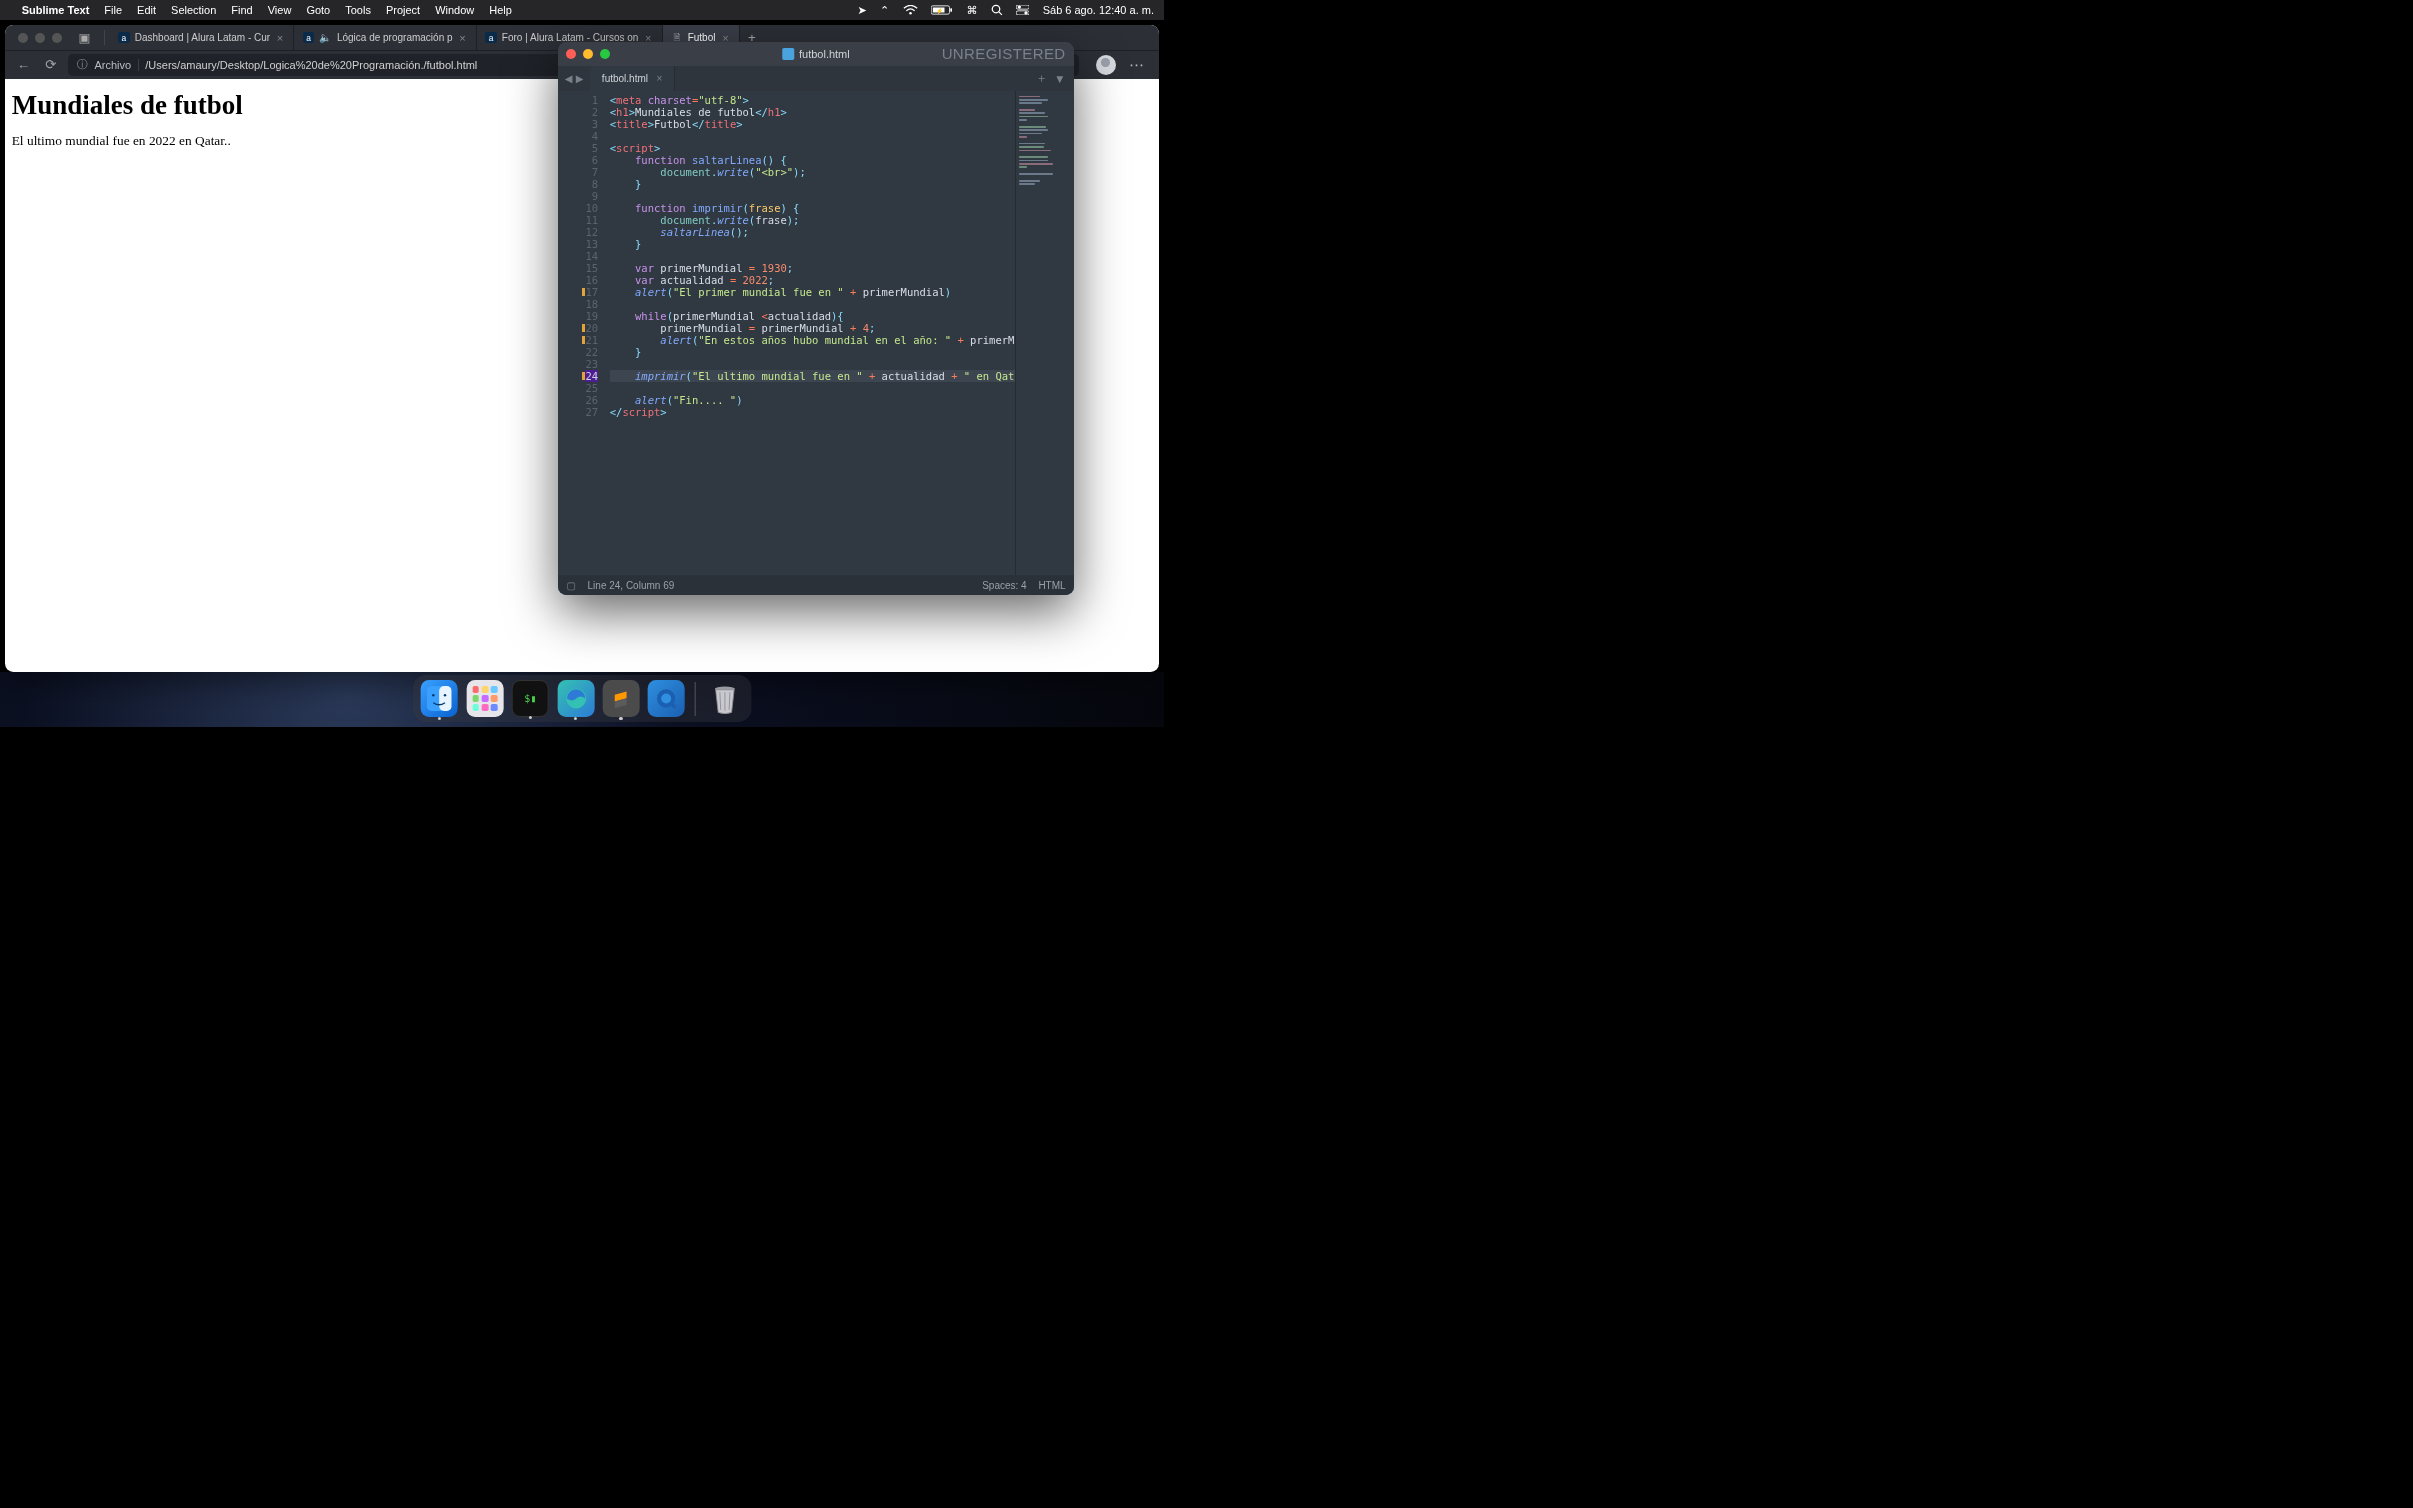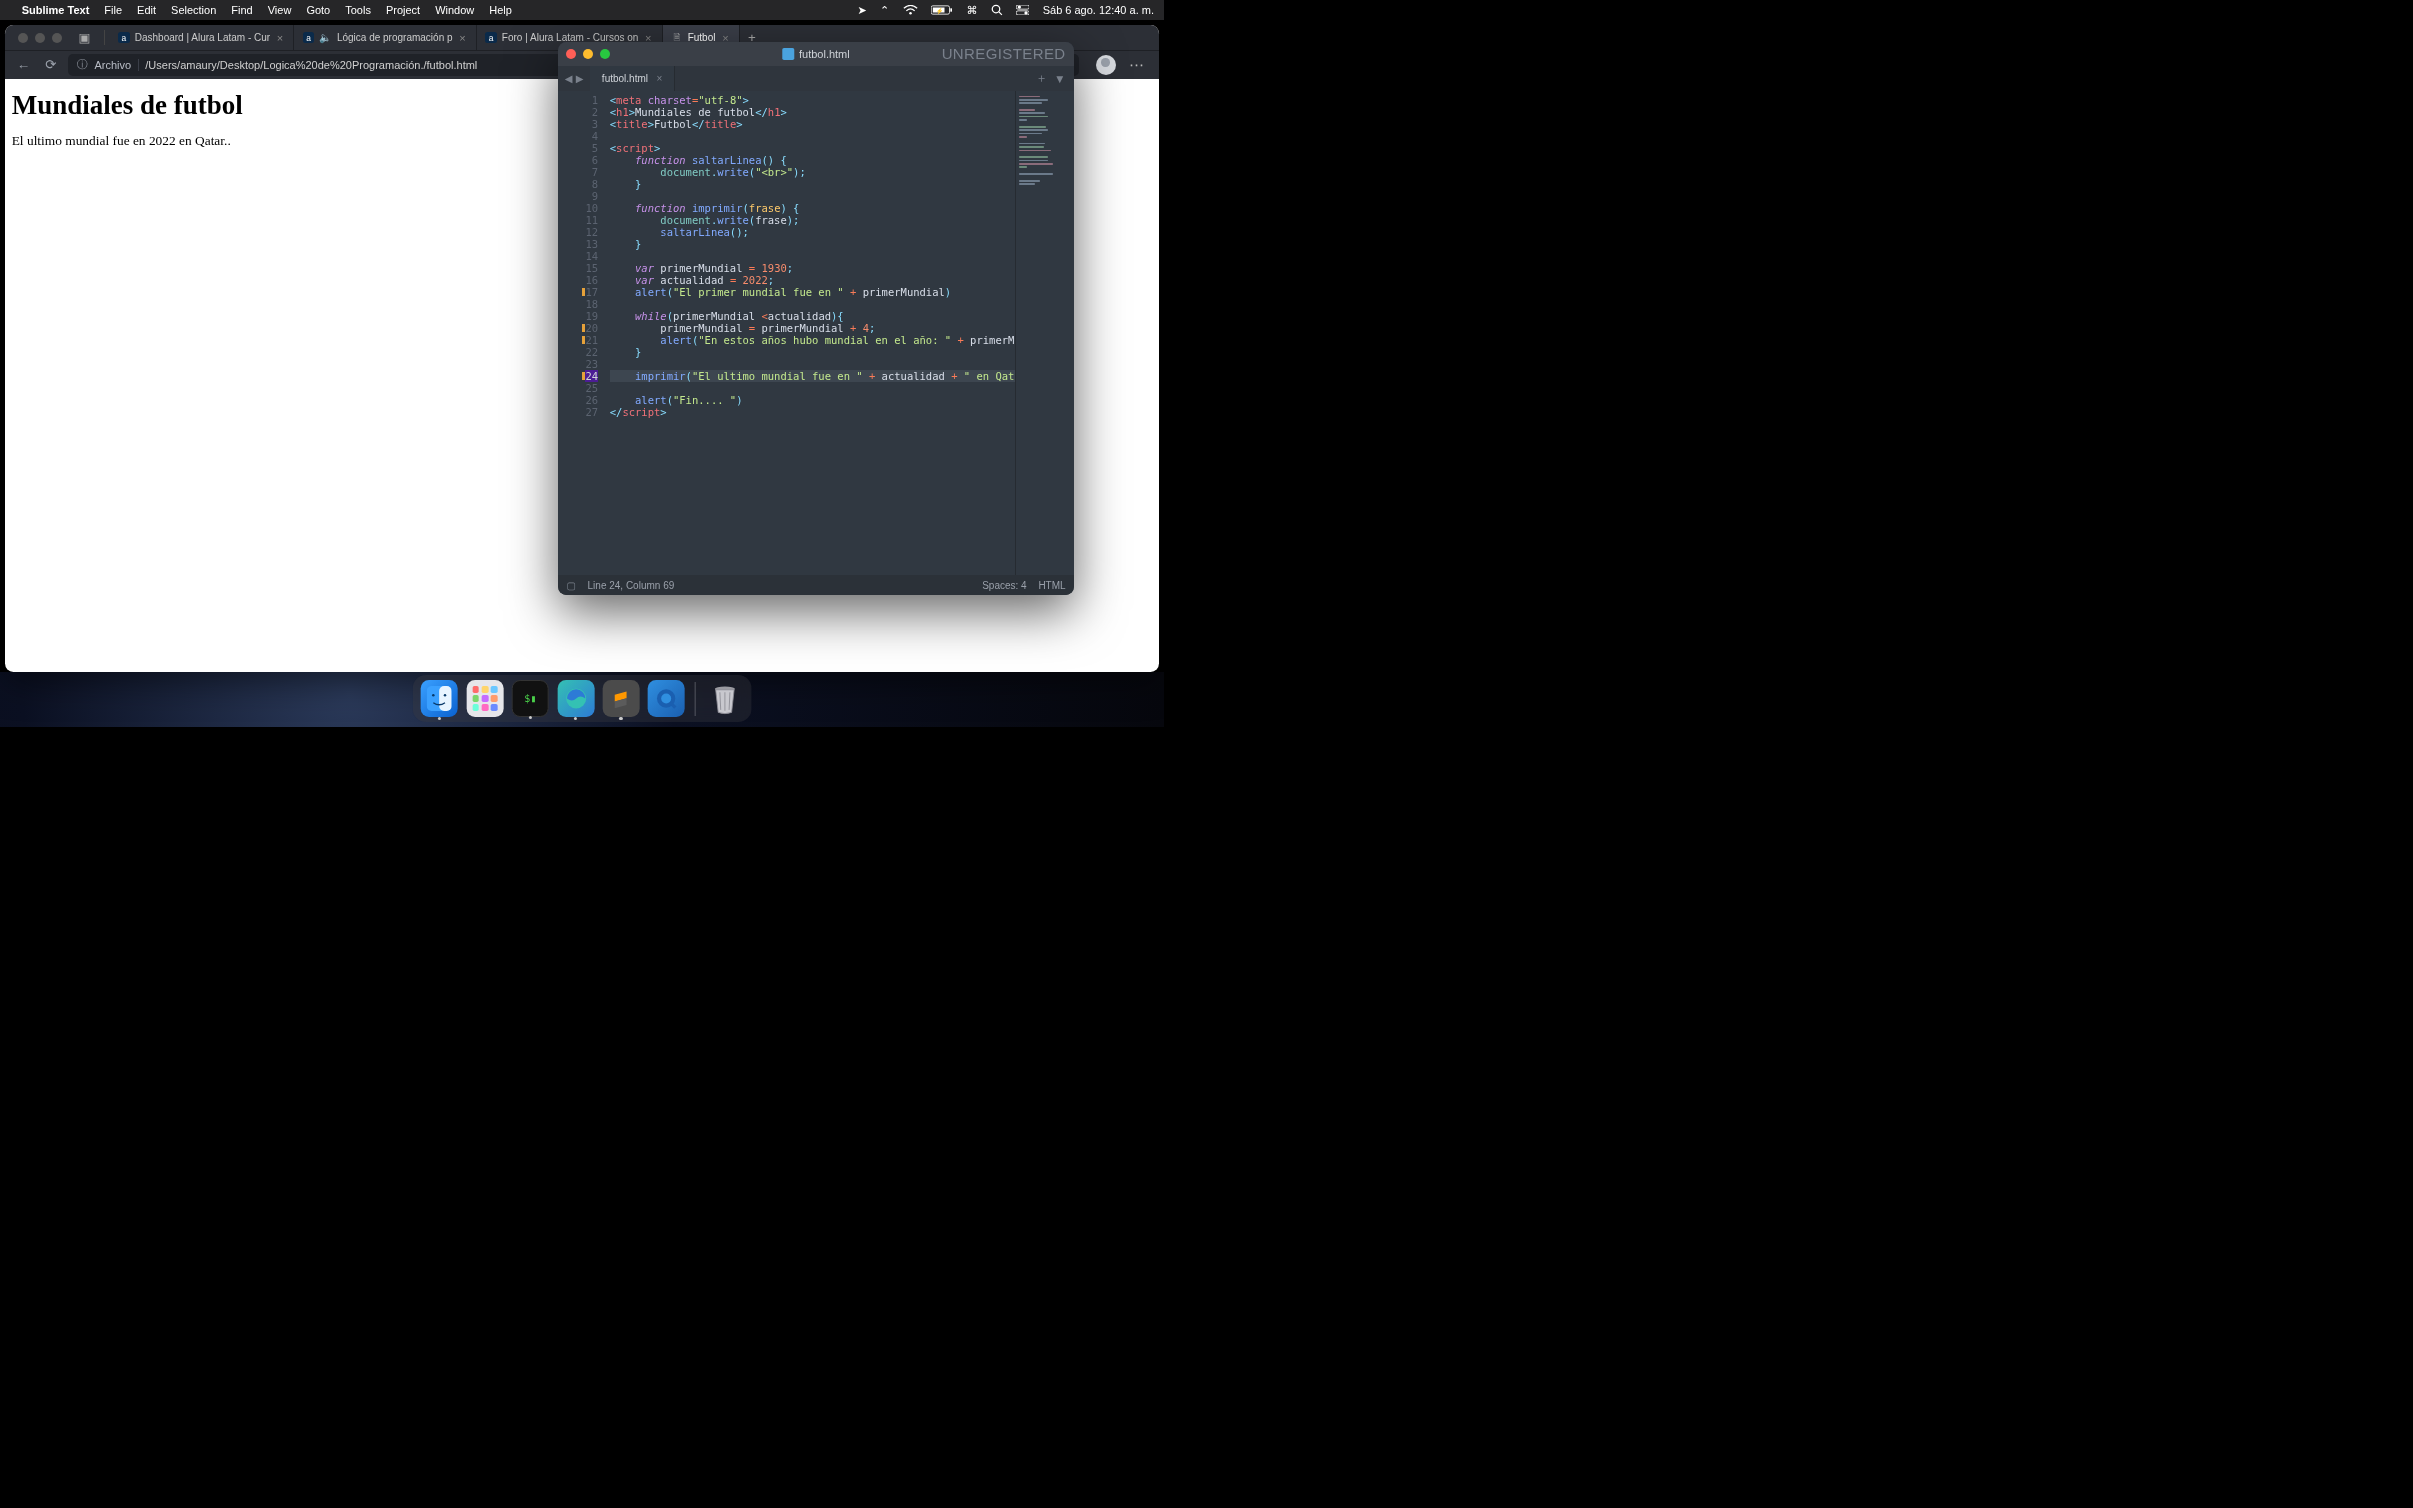--- a/index.html
+++ b/index.html
@@ -137,21 +137,21 @@
 }
 .st-gutter .ln { height:12px; }
 .st-gutter .ln.hl { background:#4c1d95; color:#cfd3d8;text-align:right; }
 .st-gutter .mark { position:relative;margin-left:24px; }
 .st-gutter .mark::before{content:"";position:absolute;left:-3.4px;top:1.7px;width:2.5px;height:8.4px;background:#e5a13a;}
 .st-code { flex:1; padding:3.4px 0 3.4px 5px; color:#cfd3d8; position:relative; overflow:hidden;}
 .st-code .row { height:12px; white-space:pre; }
 .st-code .row.hl { background:#3d4650; }
 .caret { display:inline-block; width:0.8px; height:11px; background:#f8f8f2; vertical-align:-1.7px; }
 .tok-tag{color:#f07178;} .tok-attr{color:#c792ea;} .tok-str{color:#c3e88d;}
-.tok-kw{color:#c792ea; font-style:italic;} .tok-fn{color:#82aaff;}
+.tok-kw{color:#c792ea; } .tok-fn{color:#82aaff;font-style:italic;}
 .tok-obj{color:#80cbc4;}
 .tok-num{color:#f78c6c;} .tok-op{color:#f97b58;}
 .tok-punc{color:#89ddff;}
 .tok-name{color:#82aaff;}
 .tok-ident{color:#ffcb6b;}
 .tok-plain{color:#d8dee9;}
 .st-minimap {
   width:59px; background:#303841; border-left:0.8px solid #262b31;
   padding:5px 3.4px;
 }

